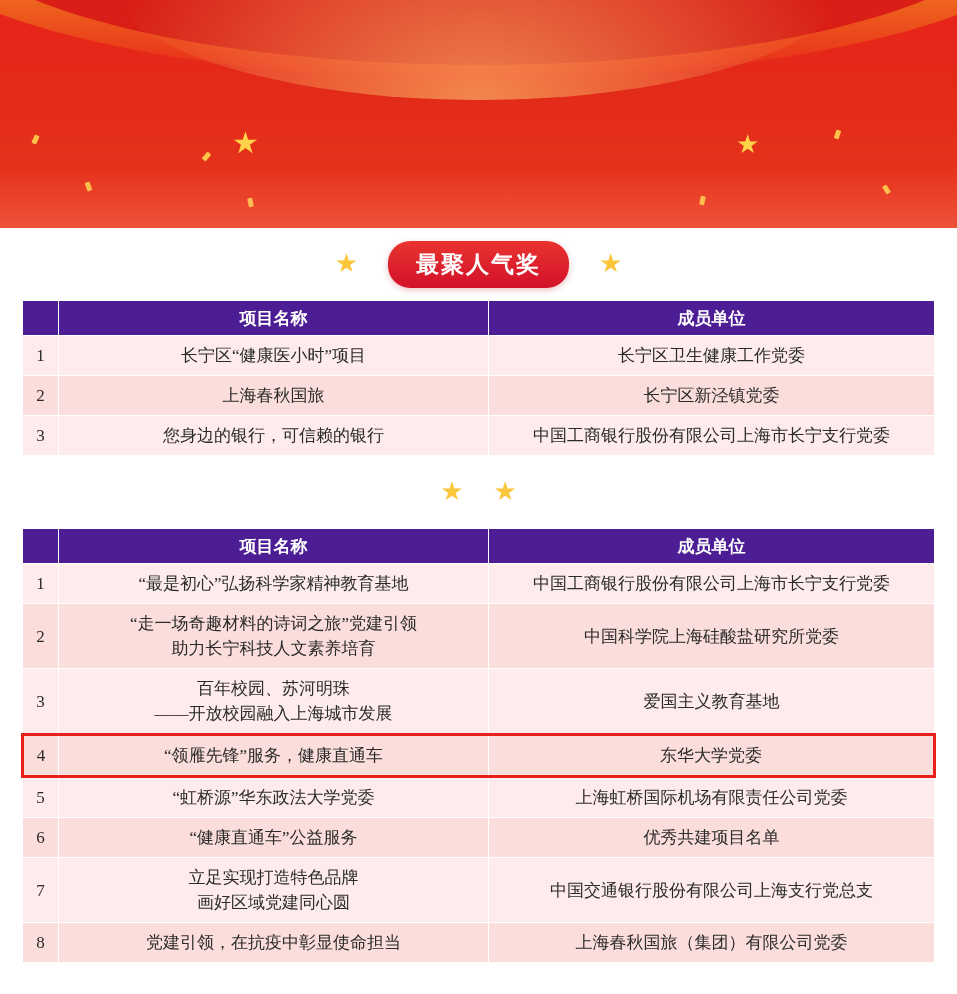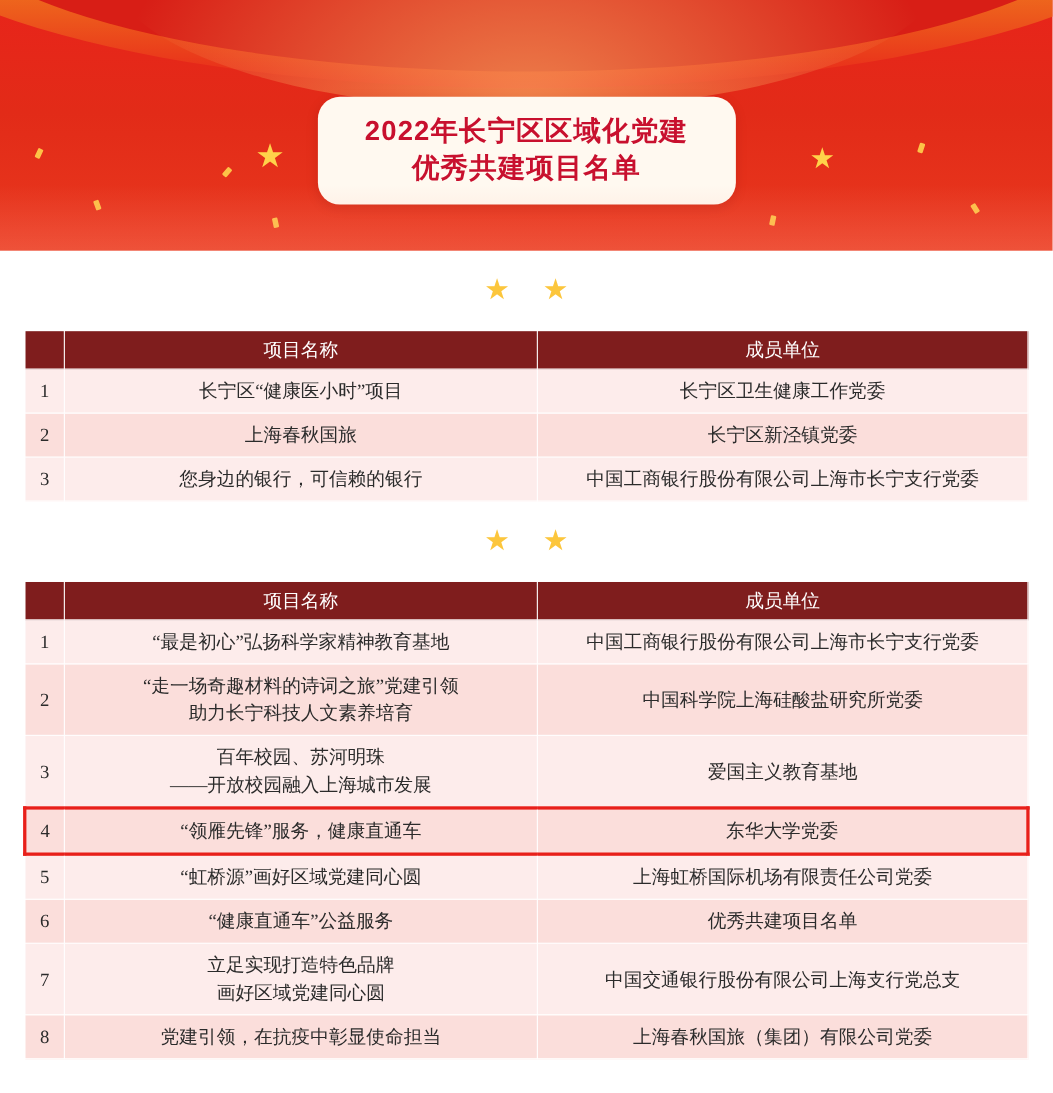--- a/index.html
+++ b/index.html
@@ -127,23 +127,23 @@
     line-height: 1;
   }
 
   table.awards {
     width: 912px;
     margin: 0 auto;
     border-collapse: collapse;
     table-layout: fixed;
   }
   table.awards th {
-    background: #7f1d1d;
+    background: #4c1d95;
     color: #ffffff;
-    font-weight: normal;
+    font-weight: bold;
     font-size: 17px;
     height: 32px;
     border: 1px solid #ffffff;
   }
   table.awards td {
     border: 1px solid #ffffff;
     background: #fdeceb;
     color: #2b2b2b;
     font-size: 17px;
     text-align: center;
@@ -189,32 +189,29 @@
   <span class="star" style="left:736px; top:132px; font-size:26px;">★</span>
 
   <span class="confetti" style="left:33px; top:135px; transform:rotate(25deg);"></span>
   <span class="confetti" style="left:86px; top:182px; transform:rotate(-20deg);"></span>
   <span class="confetti" style="left:204px; top:152px; transform:rotate(40deg);"></span>
   <span class="confetti" style="left:248px; top:198px; transform:rotate(-12deg);"></span>
   <span class="confetti" style="left:835px; top:130px; transform:rotate(18deg);"></span>
   <span class="confetti" style="left:884px; top:185px; transform:rotate(-32deg);"></span>
   <span class="confetti" style="left:700px; top:196px; transform:rotate(12deg);"></span>
 
-  <div class="title-card">
-    <div class="title-line">2022年长宁区区域化党建</div>
-    <div class="title-line">优秀共建项目名单</div>
-  </div>
 
   <div class="banner-bottom-fade"></div>
 </div>
 
 <div class="content">
 
   <div class="section-head">
     <span class="badge-star">★</span>
+    <span class="badge">最聚人气奖</span>
     <span class="badge-star">★</span>
   </div>
 
   <table class="awards">
     <colgroup>
         <col class="c-idx" style="width:36px">
         <col class="c-name">
         <col class="c-unit">
       </colgroup>
     <thead>
@@ -283,21 +280,21 @@
         </td>
         <td>爱国主义教育基地</td>
       </tr>
       <tr class="highlight">
         <td class="idx">4</td>
         <td>“领雁先锋”服务，健康直通车</td>
         <td>东华大学党委</td>
       </tr>
       <tr>
         <td class="idx">5</td>
-        <td>“虹桥源”画好区域党建同心圆</td>
+        <td>“虹桥源”华东政法大学党委</td>
         <td>上海虹桥国际机场有限责任公司党委</td>
       </tr>
       <tr>
         <td class="idx">6</td>
         <td>“健康直通车”公益服务</td>
         <td>优秀共建项目名单</td>
       </tr>
       <tr>
         <td class="idx">7</td>
         <td>

